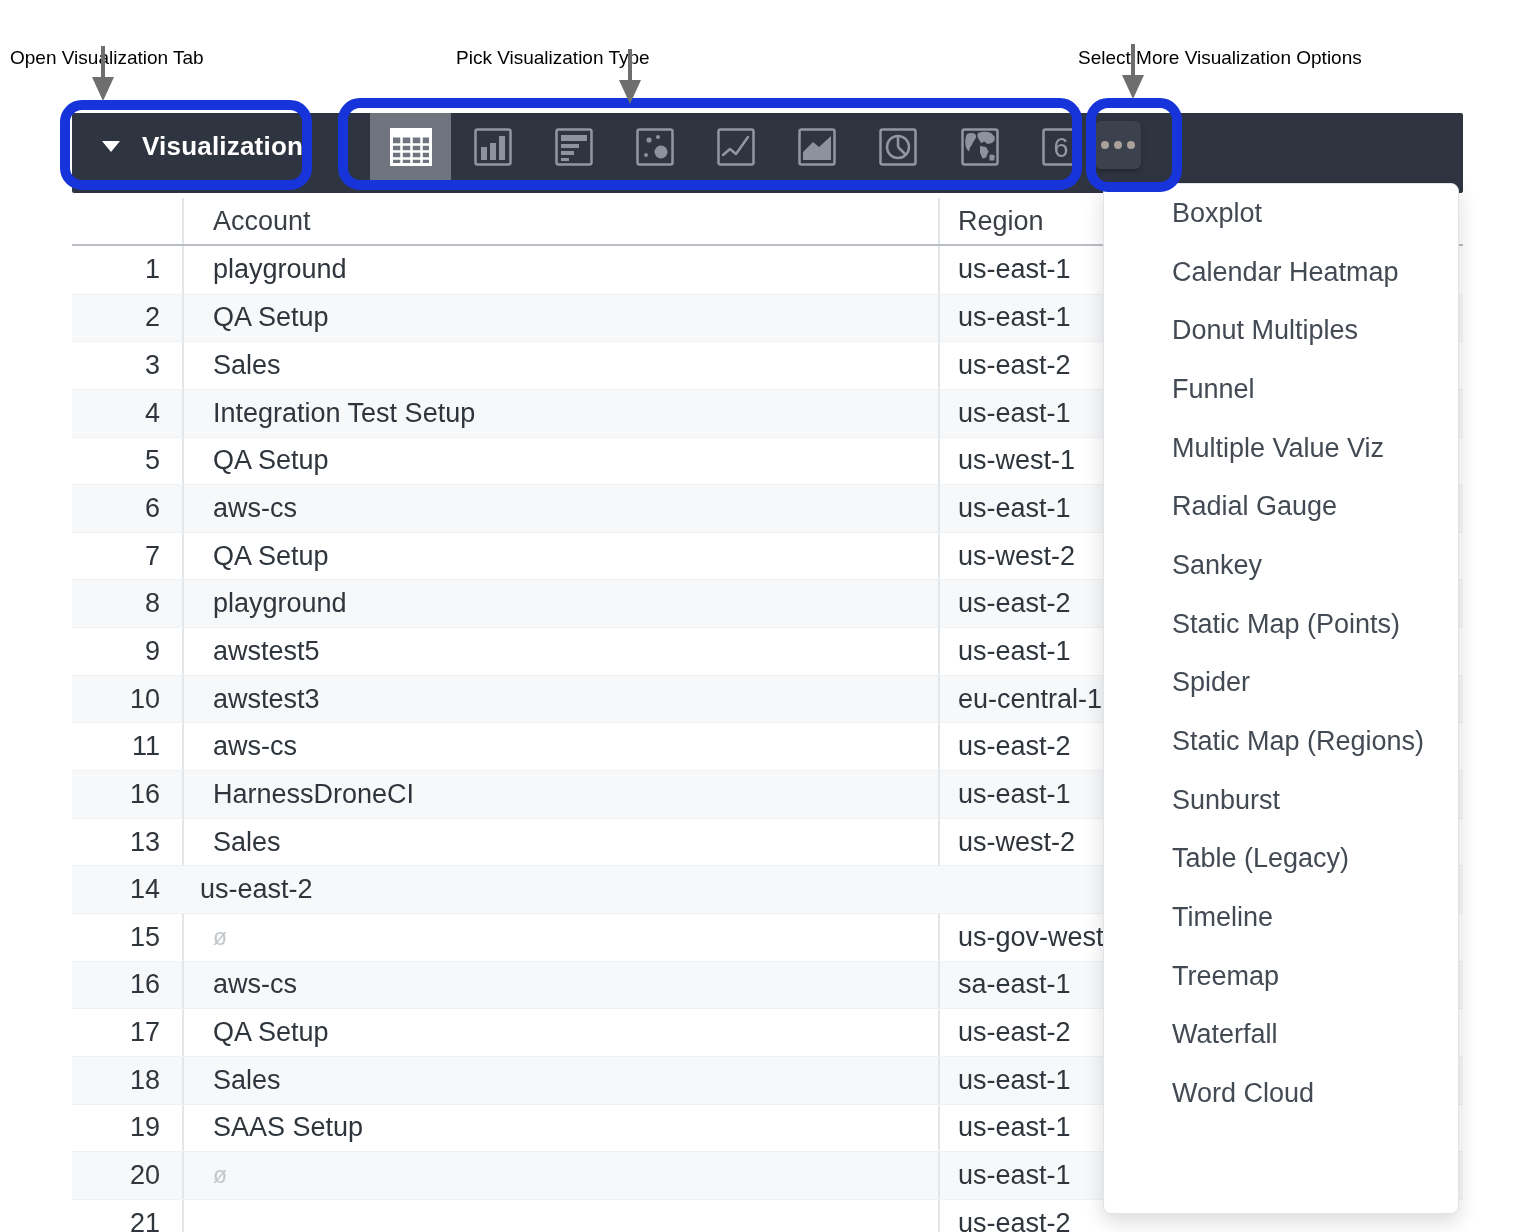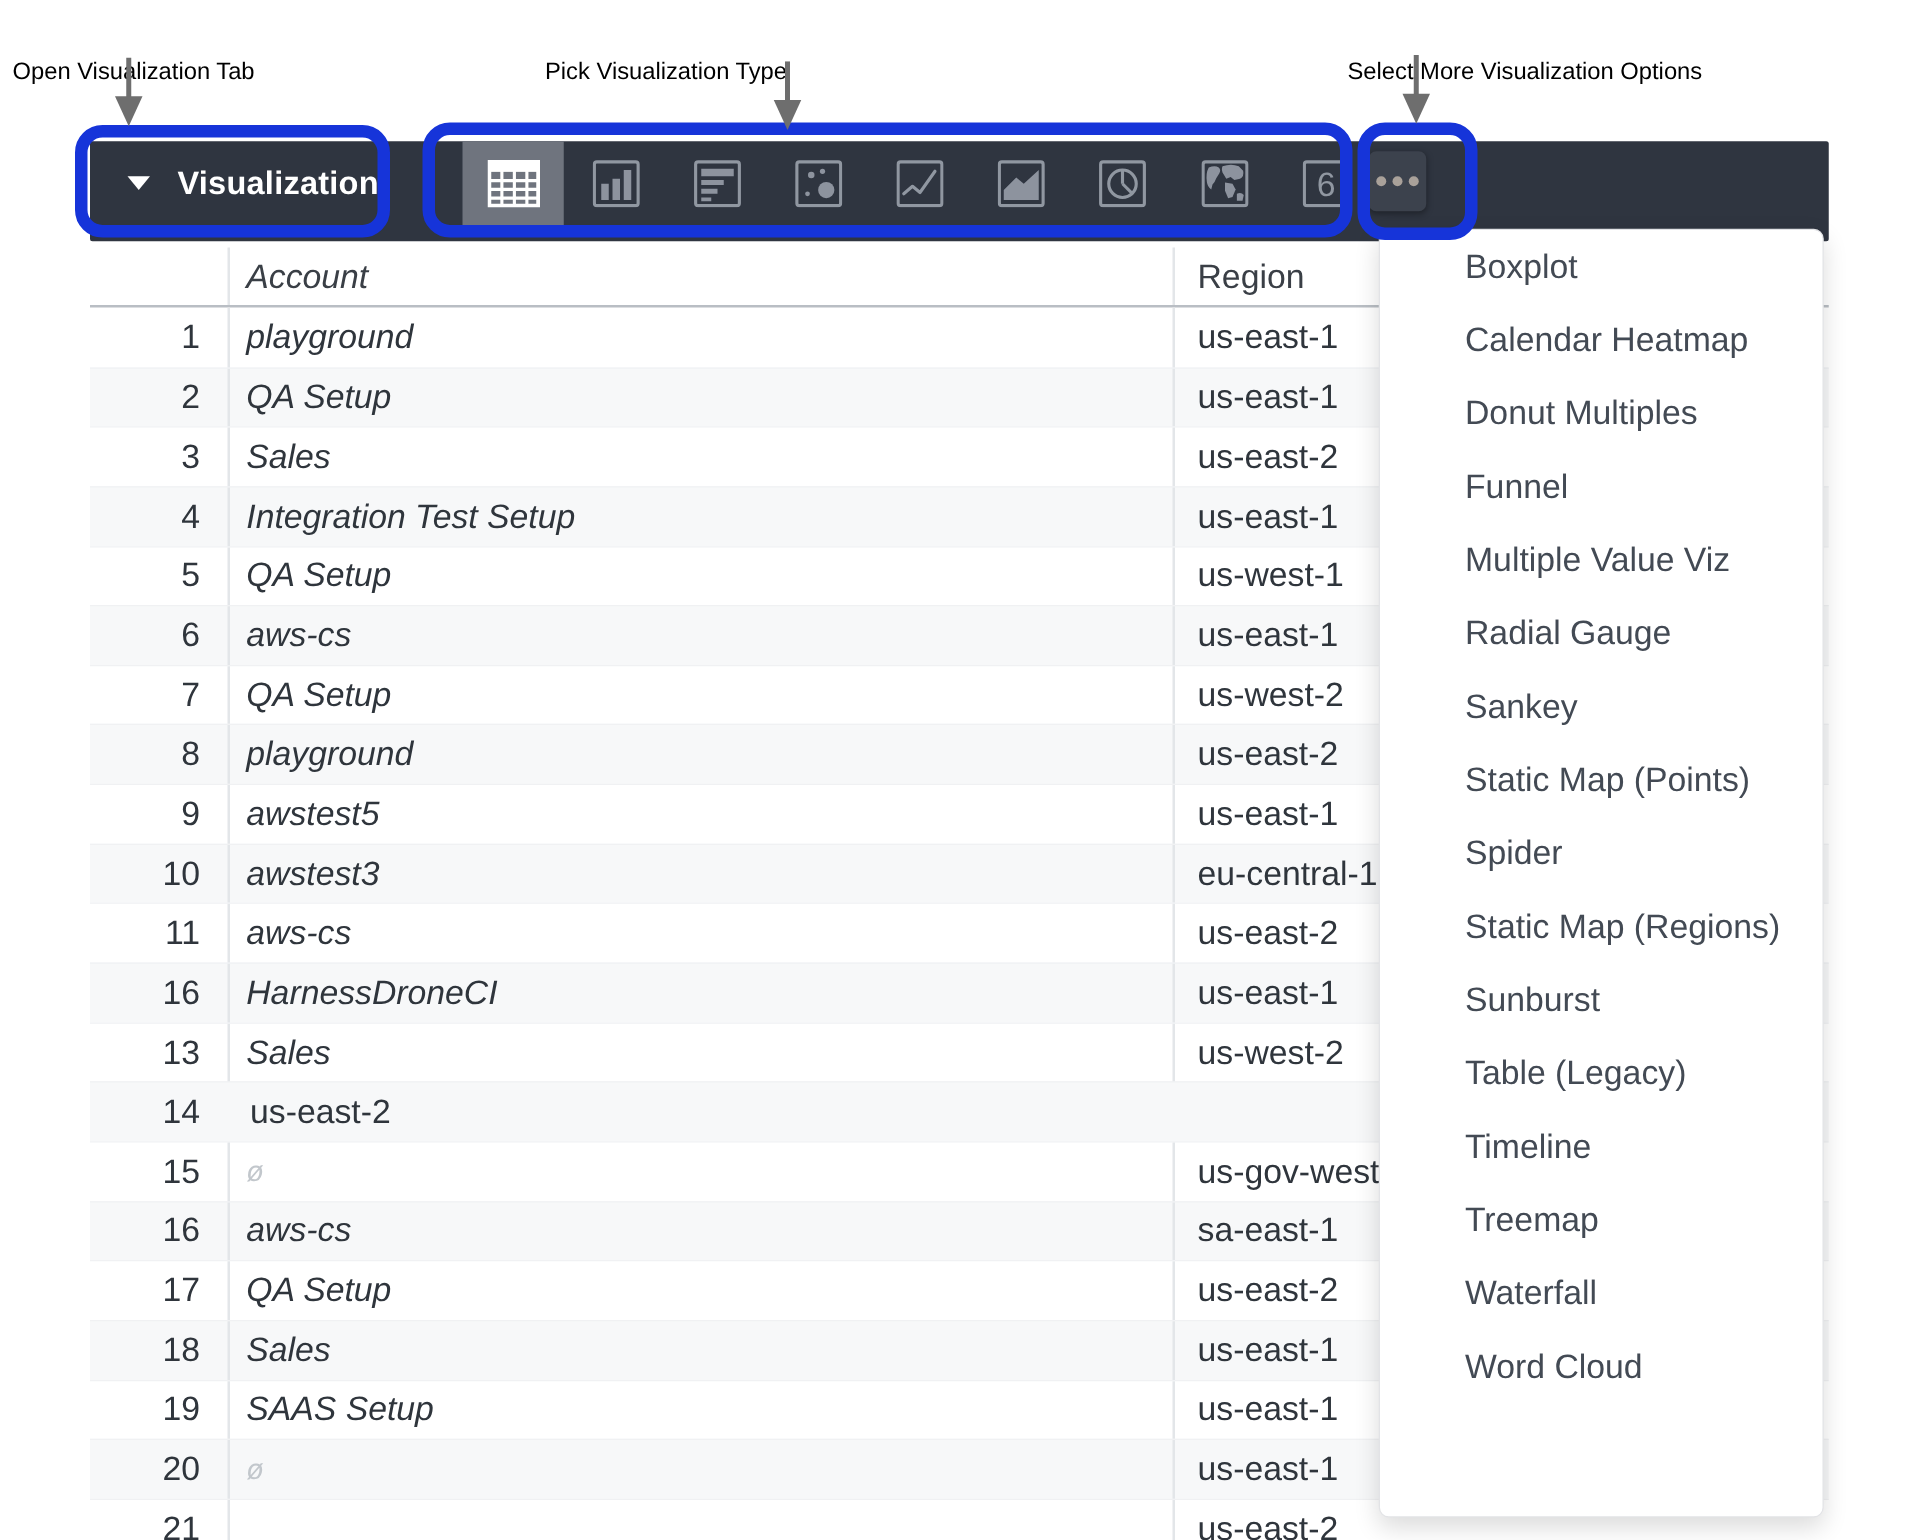--- a/index.html
+++ b/index.html
@@ -52,22 +52,22 @@
 
   
   .data-table { position:absolute; left:72px; top:198px; width:1391px; z-index:5; }
   .thead {
     display:flex; height:48px; align-items:center; font-size:27px; color:#3a3f46;
     border-bottom:2px solid #b9bec4; box-sizing:border-box;
   }
   .th, .td { box-sizing:border-box; white-space:nowrap; overflow:hidden; }
   .col-num { width:110px; text-align:right; padding-right:22px; }
   .col-acc {
-    width:758px; padding-left:13px; align-self:stretch; display:flex; align-items:center;
-    border-left:2px solid #e3e6e9; border-right:2px solid #e3e6e9;font-style:italic;
+    width:758px; padding-left:29px; align-self:stretch; display:flex; align-items:center;
+    border-left:2px solid #e3e6e9; border-right:2px solid #e3e6e9;
   }
   .col-reg { flex:1; padding-left:18px; }
   .tr {
     display:flex; height:47.65px; align-items:center; font-size:27px; color:#2f353c;
     box-sizing:border-box;
   }
   .tr:nth-child(even) { background:#f7f8f9; }
   .tr + .tr { border-top:1px solid #f0f1f3; }
   .null-val { color:#c2c7cc; font-size:23px; }
 
@@ -82,21 +82,21 @@
     font-size:27px; color:#434a54; cursor:pointer; white-space:nowrap;
   }
 
   .icon-stroke { stroke:#9097a1; fill:none; stroke-width:2.5; }
   .icon-fill { fill:#8d939e; }
 </style>
 </head>
 <body>
 
 <div class="annotation" style="left:10px">Open Visualization Tab</div>
-<div class="annotation" style="left:436px">Pick Visualization Type</div>
+<div class="annotation" style="left:456px">Pick Visualization Type</div>
 <div class="annotation" style="left:1078px">Select More Visualization Options</div>
 
 <svg class="ann-arrow" style="left:90px;top:46px" width="26" height="56">
     <line x1="13" y1="0" x2="13" y2="32" stroke="#6e6e6e" stroke-width="4"></line>
     <polygon points="2,31 24,31 13,55" fill="#6e6e6e"></polygon>
   </svg>
 <svg class="ann-arrow" style="left:617px;top:49px" width="26" height="56">
     <line x1="13" y1="0" x2="13" y2="32" stroke="#6e6e6e" stroke-width="4"></line>
     <polygon points="2,31 24,31 13,55" fill="#6e6e6e"></polygon>
   </svg>

